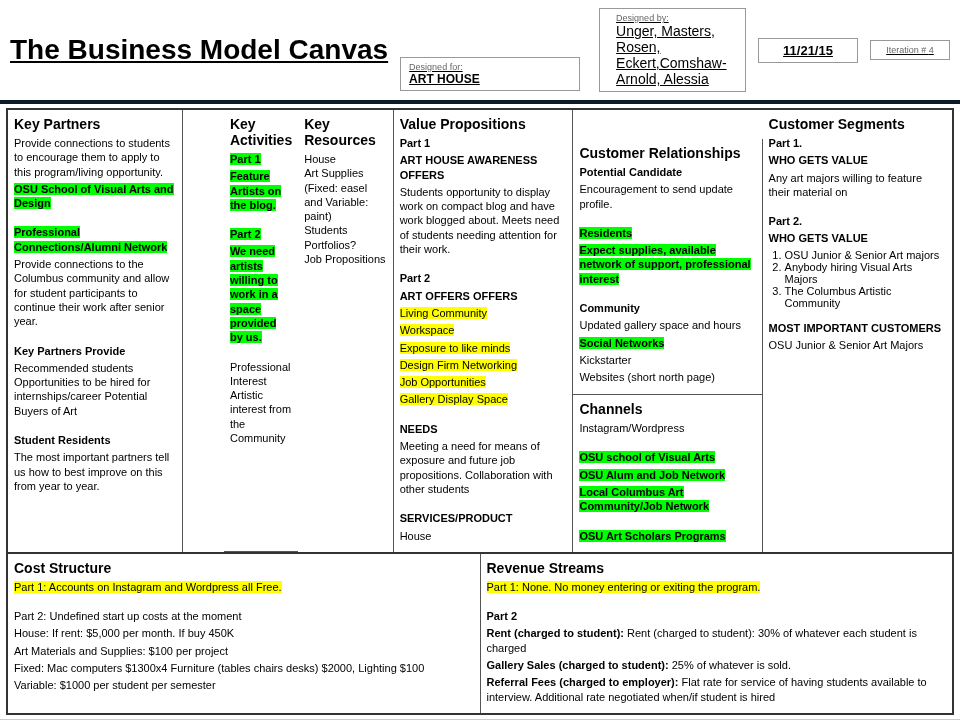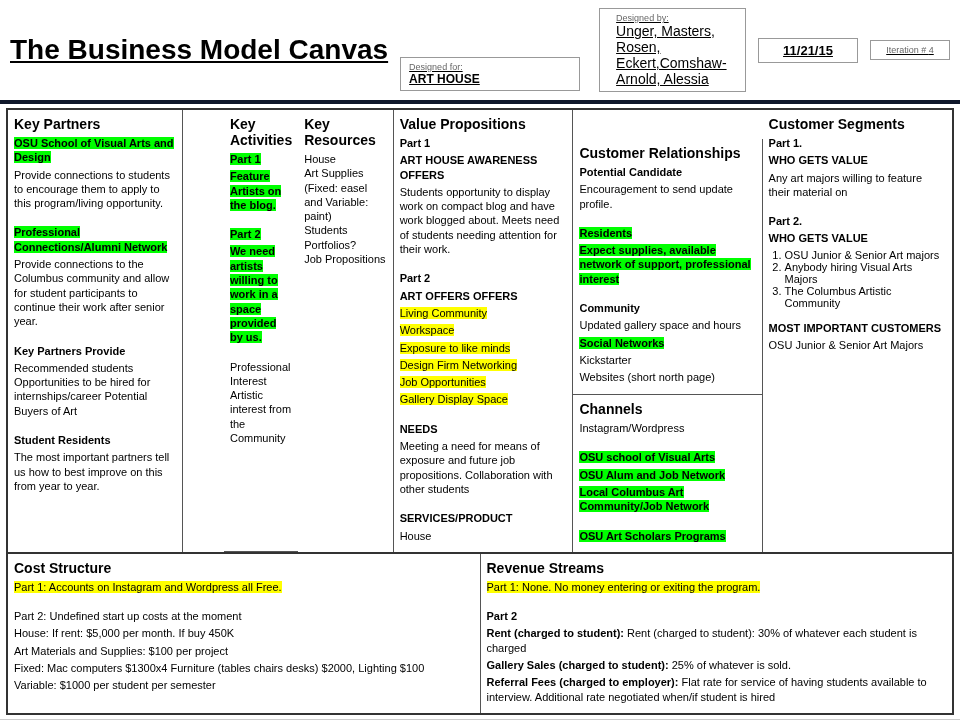--- a/index.html
+++ b/index.html
@@ -75,22 +75,22 @@
       <div class="label">Iteration # <span>4</span></div>
     </div>
   </div>
 
   <div class="canvas-body">
 
     <div class="canvas-top">
 
       <div class="col col-key-partners">
         <div class="section-title">Key Partners</div>
+        <p>Provide connections to students to encourage them to apply to this program/living opportunity.</p>
         <p><span class="highlight-green">OSU School of Visual Arts and Design</span></p>
-        <p>Provide connections to students to encourage them to apply to this program/living opportunity.</p>
         <br>
         <p><span class="highlight-green">Professional Connections/Alumni Network</span></p>
         <p>Provide connections to the Columbus community and allow for student participants to continue their work after senior year.</p>
         <br>
         <p class="bold">Key Partners Provide</p>
         <p>Recommended students Opportunities to be hired for internships/career Potential Buyers of Art</p>
         <br>
         <p class="bold">Student Residents</p>
         <p>The most important partners tell us how to best improve on this from year to year.</p>
       </div>

